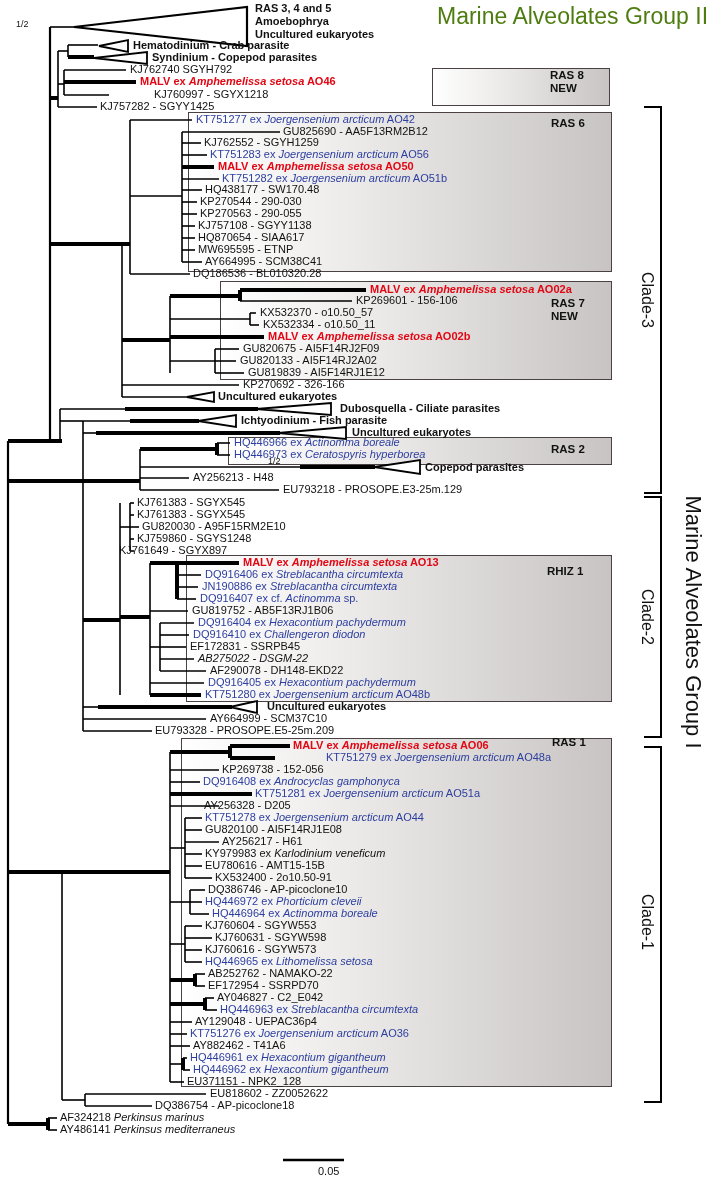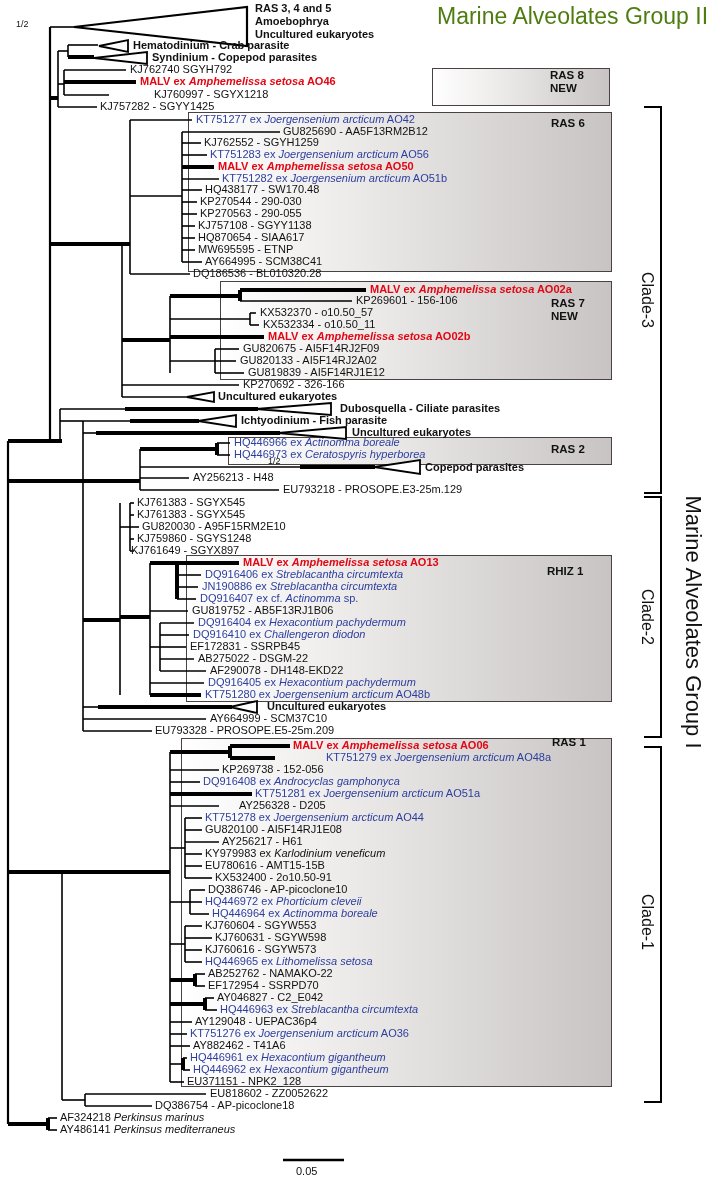--- a/index.html
+++ b/index.html
@@ -12,21 +12,21 @@
   .taxon{position:absolute;white-space:nowrap;font-size:11px;line-height:11px;color:#111;}
   .taxon.blue{color:#2c3e9f;}
   .taxon.red{color:#e30613;font-weight:bold;}
   .taxon.bold{font-weight:bold;}
   .taxon .it{font-style:italic;}
   .boxlabel{position:absolute;white-space:nowrap;font-size:11.5px;font-weight:bold;color:#111;line-height:12px;}
   .support{position:absolute;white-space:nowrap;font-size:9px;color:#111;}
   .title-h{position:absolute;font-size:23px;color:#4d7c0f;white-space:nowrap;}
   .title-v{position:absolute;writing-mode:vertical-rl;font-size:22px;color:#111;white-space:nowrap;}
   .clade-label{position:absolute;writing-mode:vertical-rl;font-size:16px;color:#111;white-space:nowrap;}
-  .scale-label{position:absolute;font-size:11px;color:#111;}
+  .scale-label{position:absolute;font-size:11px;color:#111;margin-left:22px;}
 </style>
 </head>
 <body>
 
 <div id="figure">
   <div id="layer-boxes">
       <div class="gbox" style="left: 432px; top: 68px; width: 176px; height: 36px;"></div>
       <div class="gbox" style="left: 188px; top: 112px; width: 422px; height: 158px;"></div>
       <div class="gbox" style="left: 220px; top: 281px; width: 390px; height: 97px;"></div>
       <div class="gbox" style="left: 228px; top: 437px; width: 382px; height: 26px;"></div>
@@ -261,42 +261,42 @@
       <div class="taxon black bold" style="left: 352px; top: 427px;"><span>Uncultured eukaryotes</span></div>
       <div class="taxon blue" style="left: 234px; top: 437px;"><span>HQ446966 ex </span><span class="it">Actinomma boreale</span></div>
       <div class="taxon blue" style="left: 234px; top: 449px;"><span>HQ446973 ex </span><span class="it">Ceratospyris hyperborea</span></div>
       <div class="taxon black bold" style="left: 425px; top: 462px;"><span>Copepod parasites</span></div>
       <div class="taxon black" style="left: 193px; top: 472px;"><span>AY256213 - H48</span></div>
       <div class="taxon black" style="left: 283px; top: 484px;"><span>EU793218 - PROSOPE.E3-25m.129</span></div>
       <div class="taxon black" style="left: 137px; top: 497px;"><span>KJ761383 - SGYX545</span></div>
       <div class="taxon black" style="left: 137px; top: 509px;"><span>KJ761383 - SGYX545</span></div>
       <div class="taxon black" style="left: 142px; top: 521px;"><span>GU820030 - A95F15RM2E10</span></div>
       <div class="taxon black" style="left: 137px; top: 533px;"><span>KJ759860 - SGYS1248</span></div>
-      <div class="taxon black" style="left: 131px; top: 545px;"><span>KJ761649 - SGYX897</span></div>
+      <div class="taxon black" style="left: 119px; top: 545px;"><span>KJ761649 - SGYX897</span></div>
       <div class="taxon red" style="left: 243px; top: 557px;"><span>MALV ex </span><span class="it">Amphemelissa setosa</span><span> AO13</span></div>
       <div class="taxon blue" style="left: 205px; top: 569px;"><span>DQ916406 ex </span><span class="it">Streblacantha circumtexta</span></div>
       <div class="taxon blue" style="left: 202px; top: 581px;"><span>JN190886 ex </span><span class="it">Streblacantha circumtexta</span></div>
       <div class="taxon blue" style="left: 200px; top: 593px;"><span>DQ916407 ex cf. </span><span class="it">Actinomma</span><span> sp.</span></div>
       <div class="taxon black" style="left: 192px; top: 605px;"><span>GU819752 - AB5F13RJ1B06</span></div>
       <div class="taxon blue" style="left: 198px; top: 617px;"><span>DQ916404 ex </span><span class="it">Hexacontium pachydermum</span></div>
       <div class="taxon blue" style="left: 193px; top: 629px;"><span>DQ916410 ex </span><span class="it">Challengeron diodon</span></div>
       <div class="taxon black" style="left: 190px; top: 641px;"><span>EF172831 - SSRPB45</span></div>
-      <div class="taxon black" style="left: 198px; top: 653px;"><span>AB275022 - DSGM-22</span></div>
+      <div class="taxon black" style="left: 198px; top: 653px; font-style: italic;"><span>AB275022 - DSGM-22</span></div>
       <div class="taxon black" style="left: 210px; top: 665px;"><span>AF290078 - DH148-EKD22</span></div>
       <div class="taxon blue" style="left: 208px; top: 677px;"><span>DQ916405 ex </span><span class="it">Hexacontium pachydermum</span></div>
       <div class="taxon blue" style="left: 205px; top: 689px; text-align: right;"><span>KT751280 ex </span><span class="it">Joergensenium arcticum</span><span> AO48b</span></div>
       <div class="taxon black bold" style="left: 267px; top: 701px;"><span>Uncultured eukaryotes</span></div>
       <div class="taxon black" style="left: 210px; top: 713px;"><span>AY664999 - SCM37C10</span></div>
       <div class="taxon black" style="left: 155px; top: 725px;"><span>EU793328 - PROSOPE.E5-25m.209</span></div>
       <div class="taxon red" style="left: 293px; top: 740px;"><span>MALV ex </span><span class="it">Amphemelissa setosa</span><span> AO06</span></div>
       <div class="taxon blue" style="left: 278px; top: 752px; padding-left: 48px;"><span>KT751279 ex </span><span class="it">Joergensenium arcticum</span><span> AO48a</span></div>
       <div class="taxon black" style="left: 222px; top: 764px;"><span>KP269738 - 152-056</span></div>
       <div class="taxon blue" style="left: 203px; top: 776px;"><span>DQ916408 ex </span><span class="it">Androcyclas gamphonyca</span></div>
       <div class="taxon blue" style="left: 255px; top: 788px;"><span>KT751281 ex </span><span class="it">Joergensenium arcticum</span><span> AO51a</span></div>
-      <div class="taxon black" style="left: 239px; top: 800px;"><span>AY256328 - D205</span></div>
+      <div class="taxon black" style="left: 204px; top: 800px;"><span>AY256328 - D205</span></div>
       <div class="taxon blue" style="left: 205px; top: 812px;"><span>KT751278 ex </span><span class="it">Joergensenium arcticum</span><span> AO44</span></div>
       <div class="taxon black" style="left: 205px; top: 824px;"><span>GU820100 - AI5F14RJ1E08</span></div>
       <div class="taxon black" style="left: 222px; top: 836px;"><span>AY256217 - H61</span></div>
       <div class="taxon black" style="left: 205px; top: 848px;"><span>KY979983 ex </span><span class="it">Karlodinium veneficum</span></div>
       <div class="taxon black" style="left: 205px; top: 860px;"><span>EU780616 - AMT15-15B</span></div>
       <div class="taxon black" style="left: 215px; top: 872px;"><span>KX532400 - 2o10.50-91</span></div>
       <div class="taxon black" style="left: 208px; top: 884px;"><span>DQ386746 - AP-picoclone10</span></div>
       <div class="taxon blue" style="left: 205px; top: 896px;"><span>HQ446972 ex </span><span class="it">Phorticium cleveii</span></div>
       <div class="taxon blue" style="left: 212px; top: 908px;"><span>HQ446964 ex </span><span class="it">Actinomma boreale</span></div>
       <div class="taxon black" style="left: 205px; top: 920px;"><span>KJ760604 - SGYW553</span></div>

